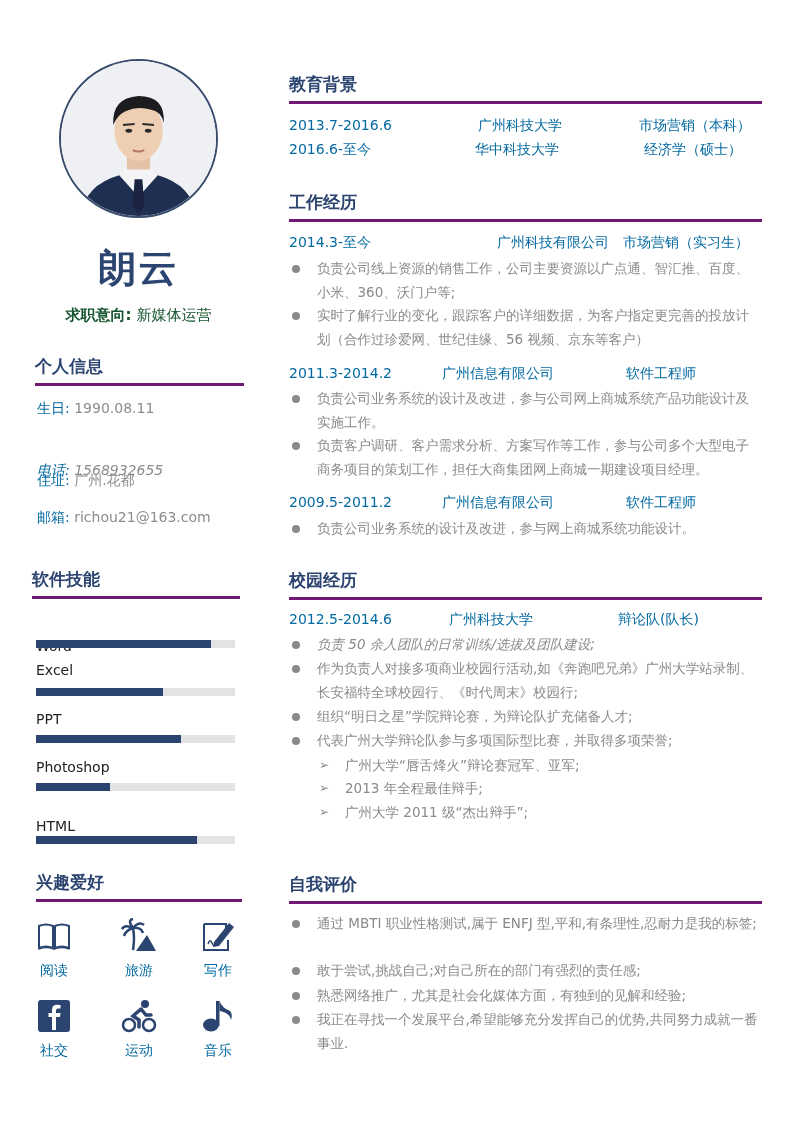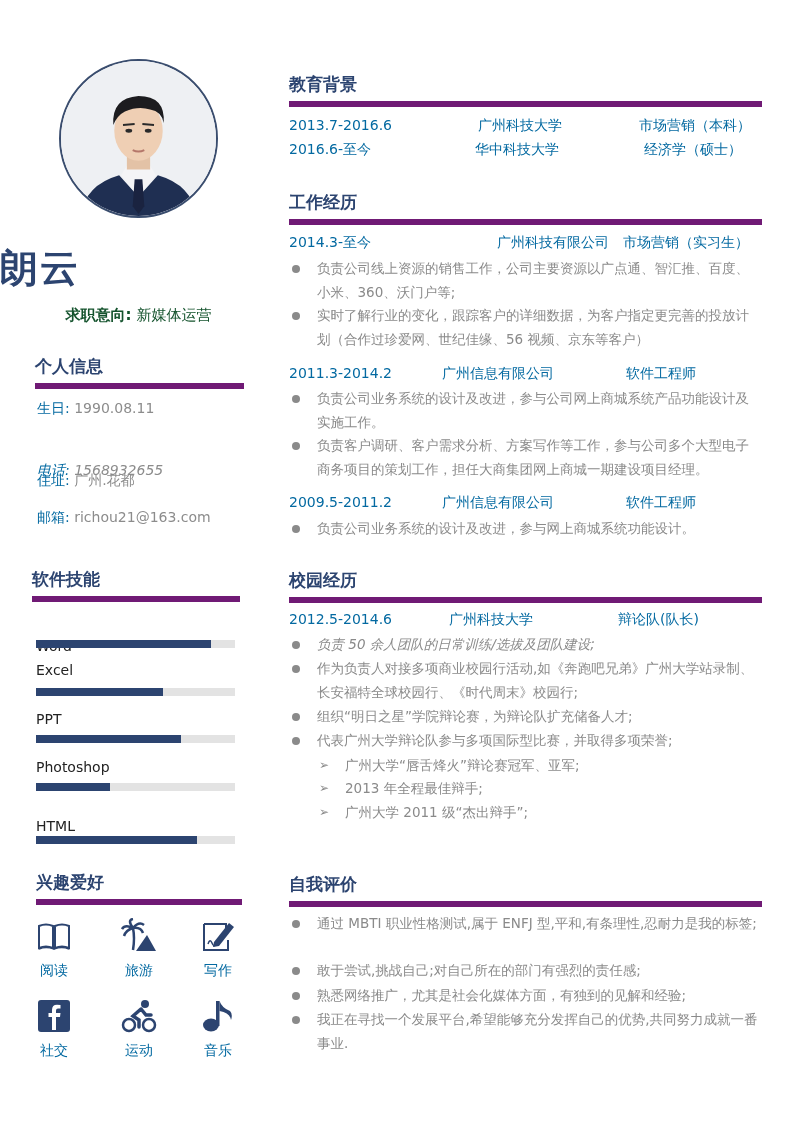--- a/index.html
+++ b/index.html
@@ -9,32 +9,32 @@
   .left { position: absolute; left: 0; top: 0; width: 270px; height: 1132px; }
   .right { position: absolute; left: 289px; top: 0; width: 474px; height: 1132px; }
 
   .avatar {
     position: absolute; left: 59px; top: 59px; width: 159px; height: 159px;
     border-radius: 50%; border: 2px solid #3a4d6e; overflow: hidden; background: #eef0f3;
   }
   .avatar svg { width: 100%; height: 100%; display: block; }
 
   .name {
-    position: absolute; left: 0; width: 277px; top: 243px; text-align: left;
+    position: absolute; left: 0; width: 277px; top: 243px; text-align: center;
     font-size: 38px; font-weight: bold; color: #2c4470; letter-spacing: 2px;
   }
   .intent {
     position: absolute; left: 0; width: 277px; top: 306px; text-align: center;
     font-size: 15px; color: #14532d;
   }
   .intent .k { font-weight: bold; }
 
   .sec-title {
     position: absolute; font-size: 17px; font-weight: bold; color: #2c4470;
-    border-bottom: 6px solid #701a75; padding-bottom: 5px;
+    border-bottom: 3px solid #701a75; padding-bottom: 5px;
   }
 
   .info-row { position: absolute; left: 37px; font-size: 14px; }
   .info-row .k { color: #0369a1; }
   .info-row .v { color: #8c8c8c; }
 
   .skill-label { position: absolute; left: 36px; font-size: 14px; color: #222; }
   .skill-bar { position: absolute; left: 36px; width: 199px; height: 8px; background: #e3e3e3; }
   .skill-fill { height: 100%; background: #2c4470; }
 

